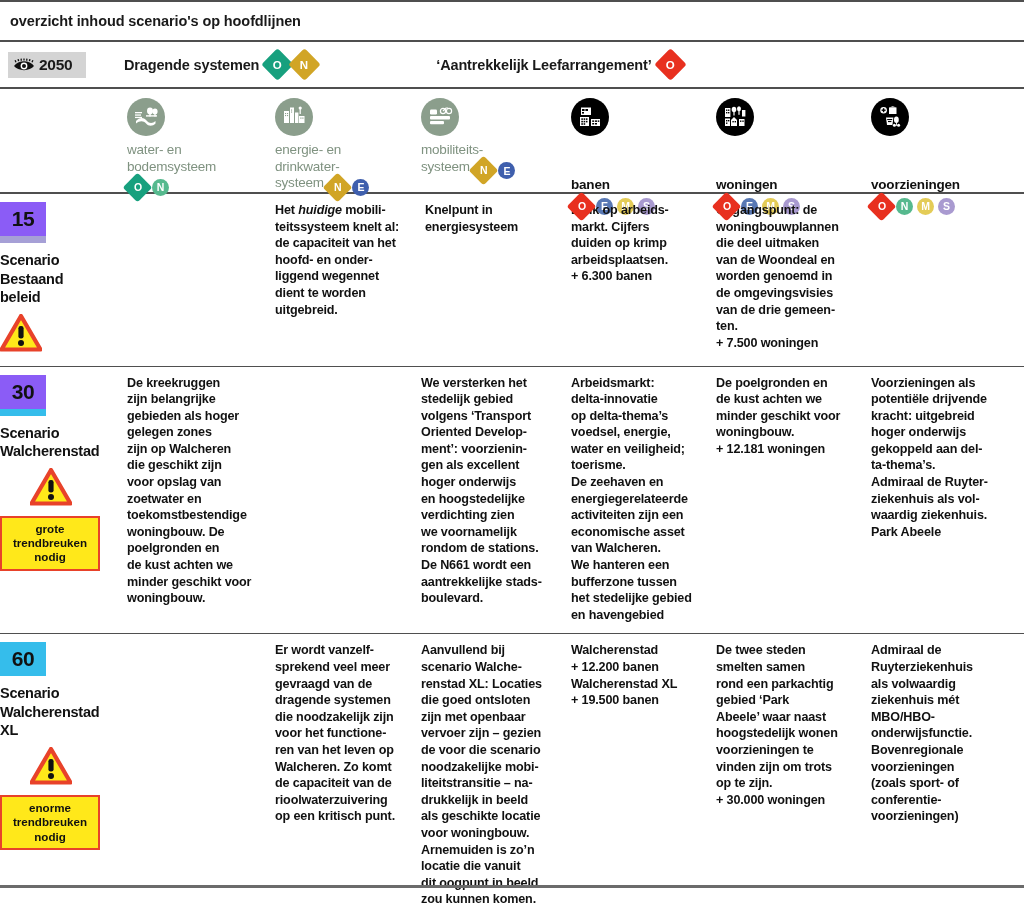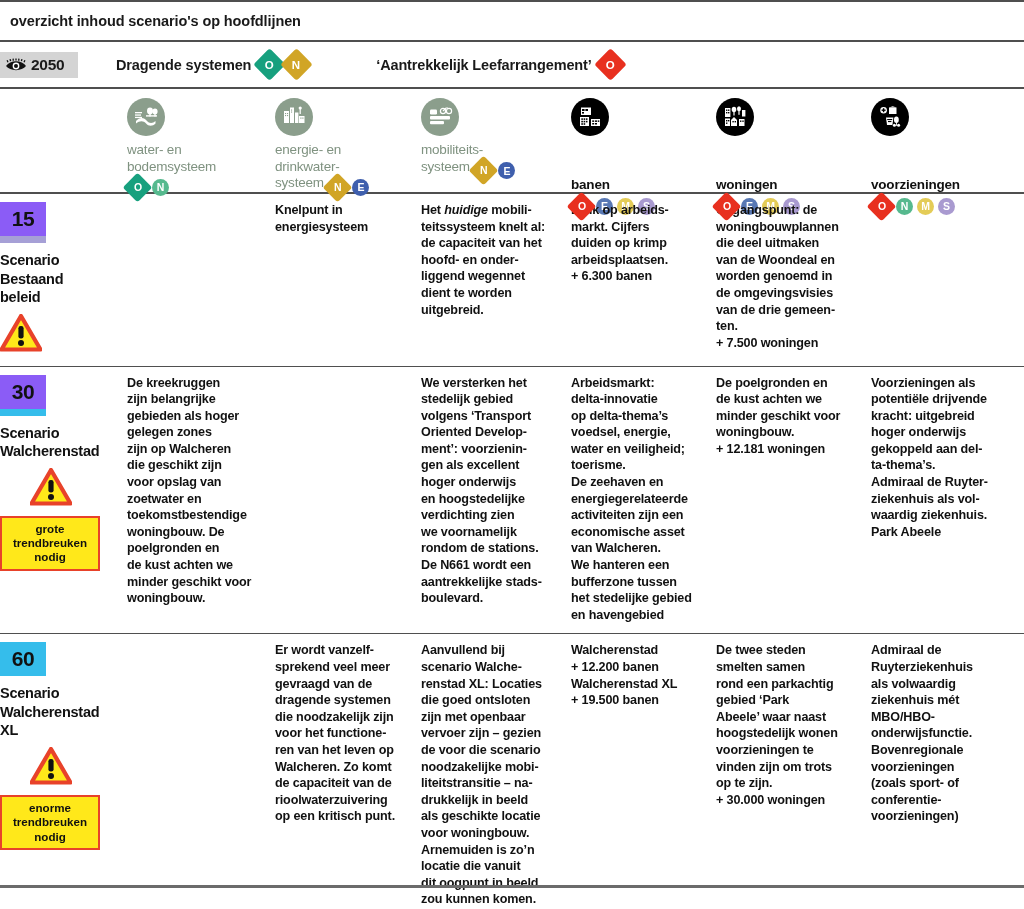--- a/index.html
+++ b/index.html
@@ -22,34 +22,34 @@
     height: 38px; display: flex; align-items: center;
     padding: 0 10px;
     font-size: 14.5px; font-weight: bold; letter-spacing: -0.1px;
   }
 
   
   .horizonrow {
     height: 45px; display: flex; align-items: center;
   }
   .horizon-badge {
-    margin-left: 0;
+    margin-left: 8px;
     background: #d4d4d4;
     height: 26px; min-width: 78px;
     display: flex; align-items: center; gap: 4px;
     padding: 0 7px 0 5px;
     font-size: 15.5px; font-weight: bold;
   }
   .horizon-badge .yr { letter-spacing: -0.3px; }
   .grouplabel {
     font-size: 14.5px; font-weight: bold; letter-spacing: -0.15px;
     display: flex; align-items: center; gap: 7px; white-space: nowrap;
   }
   .group-a { margin-left: 38px; }
-  .group-b { margin-left: 68px; }
+  .group-b { margin-left: 120px; }
 
   
   .colhead { display: flex; height: 103px; }
   .colhead .cell { padding: 9px 10px 0 0; }
   .ico {
     width: 38px; height: 38px; border-radius: 50%;
     display: flex; align-items: center; justify-content: center;
     margin-bottom: 6px;
   }
   .ico.grey { background: #8b9e8c; }
@@ -400,32 +400,32 @@
 beleid</div>
           <div class="warnwrap">
             <div><svg width="42" height="38" viewBox="0 0 42 38">
                 <path d="M21 2 L40.5 35.5 H1.5 Z" fill="#ffe81a" stroke="#e8422a" stroke-width="4.2" stroke-linejoin="round"></path>
                 <rect x="18.4" y="12" width="5.2" height="12.5" rx="2.3" fill="#111"></rect>
                 <circle cx="21" cy="29" r="3" fill="#111"></circle>
               </svg></div>
           </div>
         </div>
         <div class="cell c1"></div>
-        <div class="cell c2">
-          <div class="txt">Knelpunt in
-energiesysteem</div>
-        </div>
         <div class="cell c3">
           <div class="txt">Het <em>huidige</em> mobili-
 teitssysteem knelt al:
 de capaciteit van het
 hoofd- en onder-
 liggend wegennet
 dient te worden
 uitgebreid.</div>
+        </div>
+        <div class="cell c2">
+          <div class="txt">Knelpunt in
+energiesysteem</div>
         </div>
         <div class="cell c4">
           <div class="txt">Druk op arbeids-
 markt. Cijfers
 duiden op krimp
 arbeidsplaatsen.</div>
           <div class="txt">+ 6.300 banen</div>
         </div>
         <div class="cell c5">
           <div class="txt">Uitgangspunt: de

